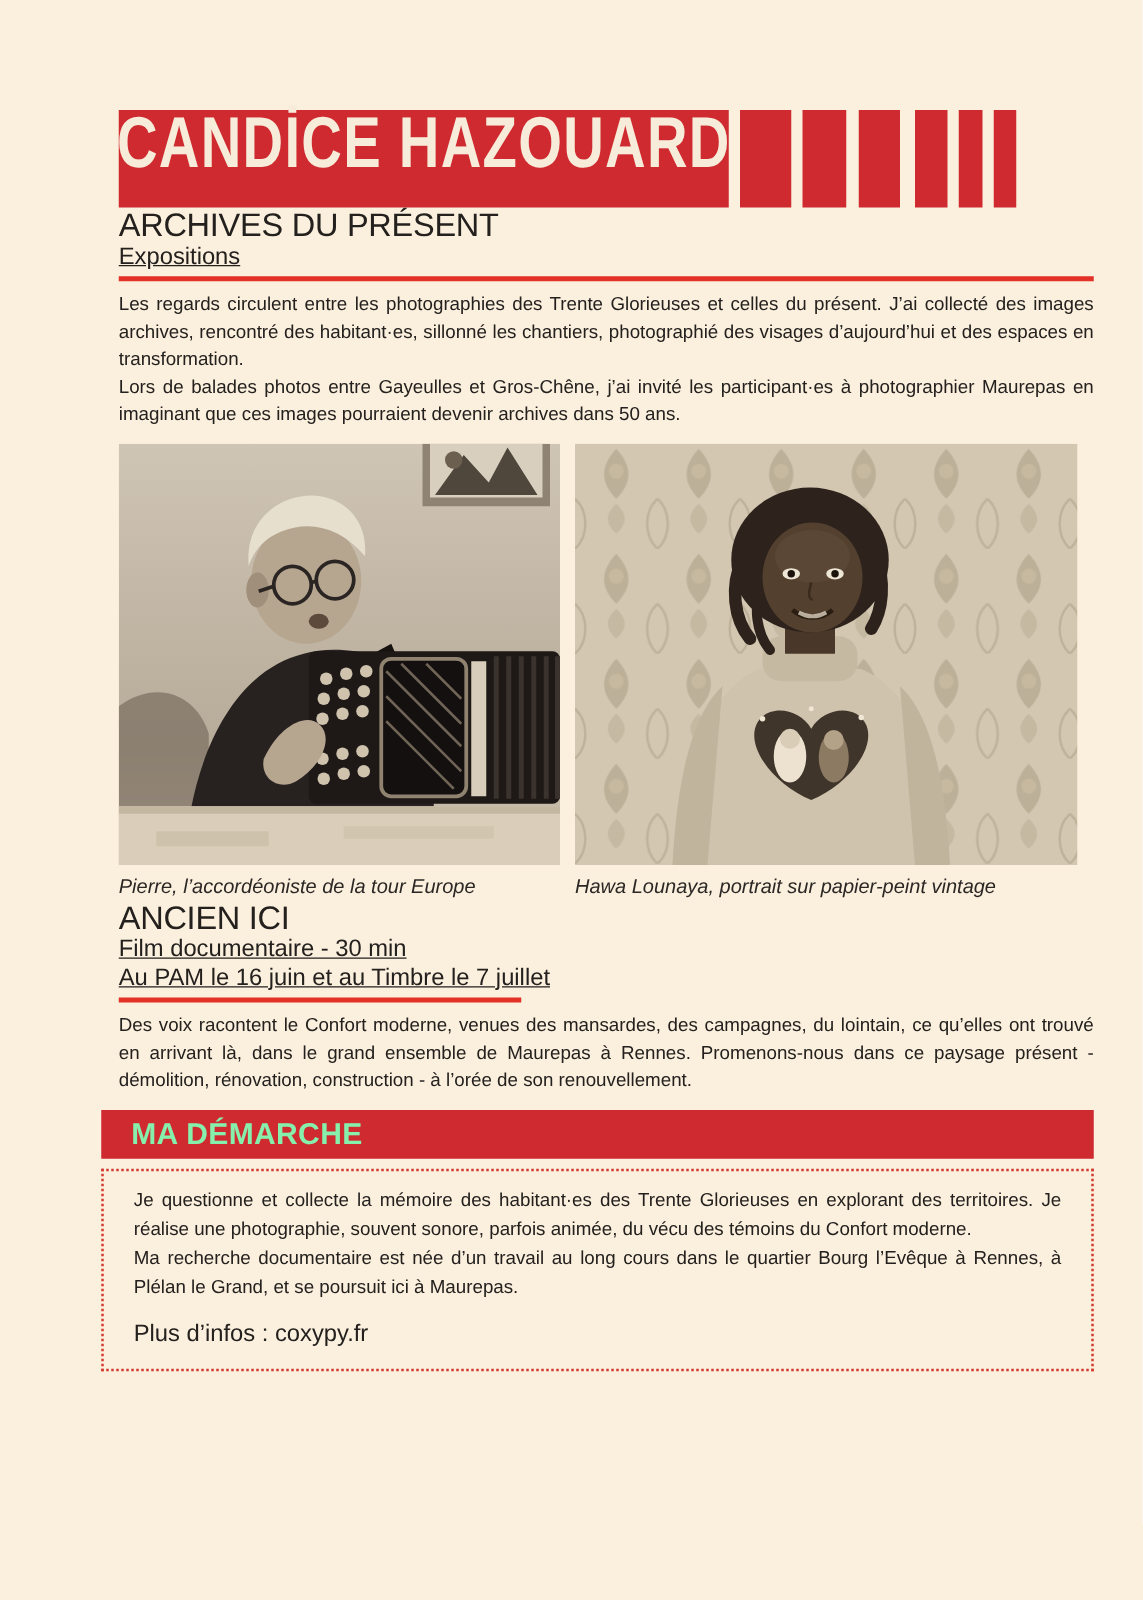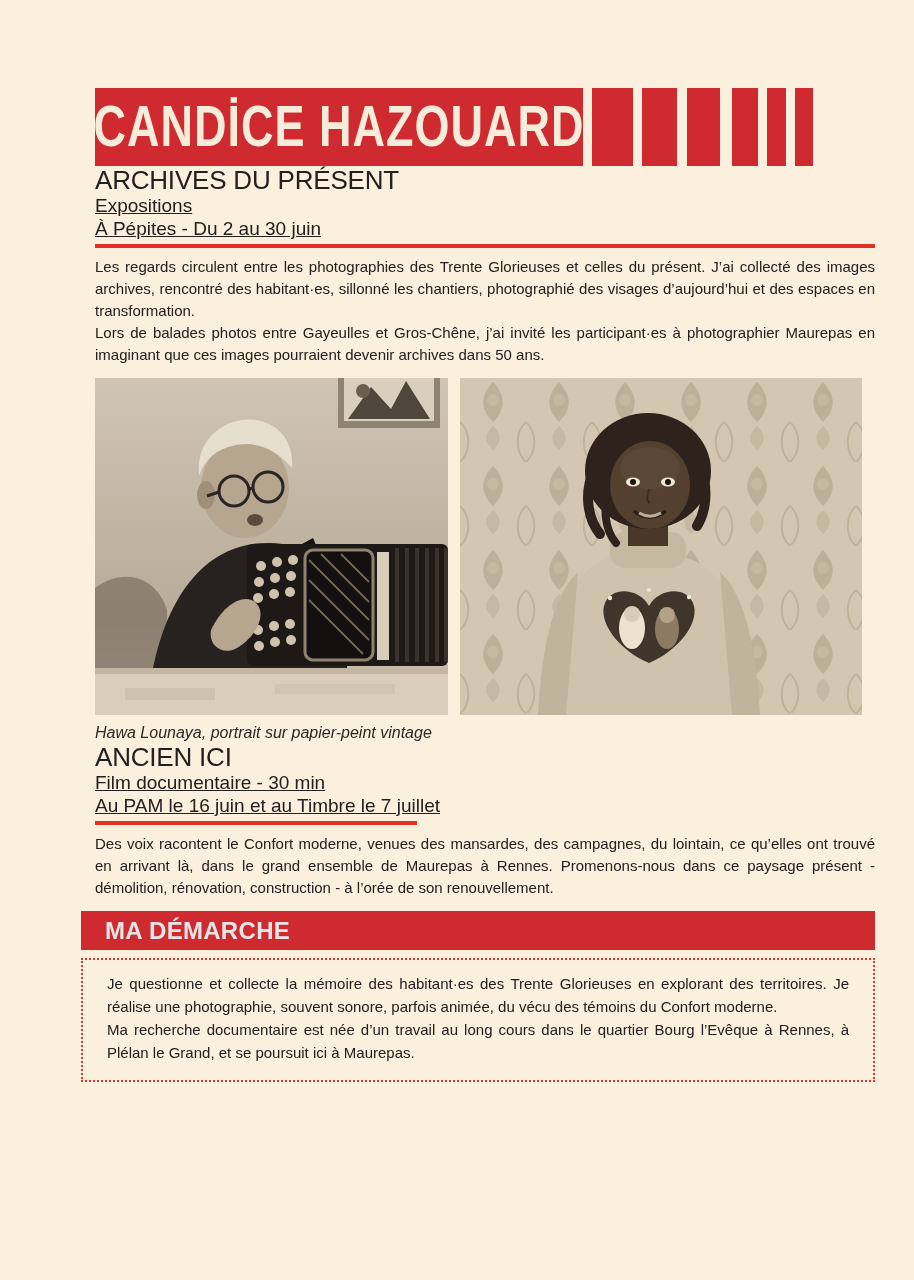--- a/index.html
+++ b/index.html
@@ -10,21 +10,21 @@
     color:#23201e;
     font-family:"Liberation Sans", sans-serif;
     overflow:hidden;
   }
   .content { padding:88px 39px 0 95px; }
 
   
   .header-row { display:flex; height:78px; align-items:stretch; }
   .banner-title {
     width:488px; background:#cf2a30;
-    display:flex; align-items:center; justify-content:center;
+    display:flex; align-items:flex-start; justify-content:center;
   }
   .banner-title span {
     display:inline-block;
     font-size:45px; font-weight:bold; letter-spacing:1px;
     color:#f7ecd9; white-space:nowrap;
     transform:scaleY(1.28);
   }
   .stripes { display:flex; margin-left:9px; }
   .stripe { background:#cf2a30; height:78px; }
   .s1{width:41px;} .s2{width:35px;margin-left:9px;} .s3{width:33px;margin-left:10px;}
@@ -46,21 +46,21 @@
   .photo.right { width:402px; }
   .captions { display:flex; gap:12px; margin-top:8px; font-style:italic; font-size:16px; line-height:20px; color:#2b2725; }
   .captions .cap-left  { width:353px; }
   .captions .cap-right { width:402px; }
 
   .ancien-title { margin-top:10px; }
 
   
   .demarche-banner {
     margin:12px 0 0 -14px;
-    background:#cf2a30; color:#e5e5e5;
+    background:#cf2a30; color:#86efac;
     font-weight:bold; font-size:24px; line-height:24px;
     padding:8px 0 7px 24px; letter-spacing:0.3px;
   }
   .demarche-box {
     margin-left:-14px; margin-top:8px;
     border:2px dotted #d43a30;
     padding:12px 24px 16px 24px;
   }
   .demarche-box .lead { font-weight:bold; font-style:italic; font-size:19px; line-height:24px; margin:0; }
   .demarche-box p.body { line-height:23px; }
@@ -81,21 +81,20 @@
         <div class="stripe s2"></div>
         <div class="stripe s3"></div>
         <div class="stripe s4"></div>
         <div class="stripe s5"></div>
         <div class="stripe s6"></div>
       </div>
     </div>
 
     <h2 class="section-title archives-title">ARCHIVES DU PRÉSENT</h2>
     <div class="sub">Expositions</div>
-    <div class="sub">À Pépites - Du 2 au 30 juin</div>
     <div class="rule"></div>
 
     <div class="para-block">
       <p class="body">Les regards circulent entre les photographies des Trente Glorieuses et celles du présent. J’ai collecté des images archives, rencontré des habitant·es, sillonné les chantiers, photographié des visages d’aujourd’hui et des espaces en transformation.</p>
       <p class="body">Lors de balades photos entre Gayeulles et Gros-Chêne, j’ai invité les participant·es à photographier Maurepas en imaginant que ces images pourraient devenir archives dans 50 ans.</p>
     </div>
 
     <div class="photos">
       <svg class="photo left" viewBox="0 0 353 337" xmlns="http://www.w3.org/2000/svg">
         <defs>
@@ -224,32 +223,34 @@
           <ellipse cx="207" cy="251" rx="12" ry="20" fill="#8d7a63"></ellipse>
           <circle cx="207" cy="237" r="8" fill="#b4a288"></circle>
           <circle cx="150" cy="220" r="2.2" fill="#efe6d4"></circle>
           <circle cx="229" cy="219" r="2.2" fill="#efe6d4"></circle>
           <circle cx="189" cy="212" r="2" fill="#efe6d4"></circle>
         </g>
       </svg>
     </div>
 
     <div class="captions">
+      <div class="cap-left">Pierre, l’accordéoniste de la tour Europe</div>
       <div class="cap-right">Hawa Lounaya, portrait sur papier-peint vintage</div>
     </div>
 
     <h2 class="section-title ancien-title">ANCIEN ICI</h2>
     <div class="sub">Film documentaire - 30 min</div>
     <div class="sub">Au PAM le 16 juin et au Timbre le 7 juillet</div>
     <div class="rule short"></div>
 
     <div class="para-block">
       <p class="body">Des voix racontent le Confort moderne, venues des mansardes, des campagnes, du lointain, ce qu’elles ont trouvé en arrivant là, dans le grand ensemble de Maurepas à Rennes. Promenons-nous dans ce paysage présent - démolition, rénovation, construction - à l’orée de son renouvellement.</p>
     </div>
 
     <div class="demarche-banner">MA DÉMARCHE</div>
     <div class="demarche-box">
       <p class="body">Je questionne et collecte la mémoire des habitant·es des Trente Glorieuses en explorant des territoires. Je réalise une photographie, souvent sonore, parfois animée, du vécu des témoins du Confort moderne.</p>
       <p class="body">Ma recherche documentaire est née d’un travail au long cours dans le quartier Bourg l’Evêque à Rennes, à Plélan le Grand, et se poursuit ici à Maurepas.</p>
+      <div class="infos">Plus d’infos : coxypy.fr</div>
     </div>
 
   </div>
 </div>
 
 </body></html>

